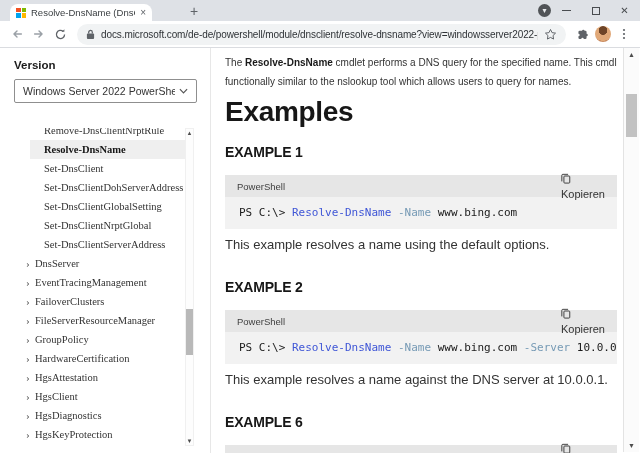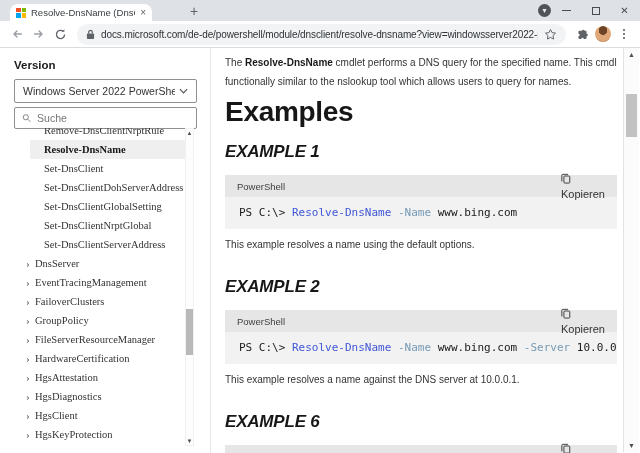--- a/index.html
+++ b/index.html
@@ -60,29 +60,29 @@
   .inner-scrollbar .thumb { position:absolute; left:0; right:0; top:180px; height:46px; background:#b9b9b9; }
   .sb-arrow { position:absolute; left:0; right:0; text-align:center; font-size:6px; color:#4d4d4d; line-height:8px; }
   .sb-arrow.up { top:0; } .sb-arrow.down { bottom:0; }
 
   
   .main { flex:1; position:relative; overflow:hidden; padding:5px 23px 0 14px; }
   .intro { margin-bottom:6px; font-size:10px; line-height:19px; color:#333; white-space:nowrap; overflow:hidden; }
   .intro b { color:#1a1a1a; }
   .examples-title { font-size:28px; font-weight:700; line-height:30px; color:#171717; margin-bottom:14px;
                     font-family:"Liberation Sans",sans-serif; letter-spacing:-0.3px; }
-  .example-heading { font-size:17px; font-weight:700; line-height:22px; color:#171717; margin-bottom:7px; letter-spacing:-0.2px;font-style:italic; }
+  .example-heading { font-size:14px; font-weight:700; line-height:22px; color:#171717; margin-bottom:7px; letter-spacing:-0.2px; }
   .codeblock { margin-bottom:7px; }
   .code-header { height:22px; background:#e6e6e6; display:flex; align-items:center; justify-content:space-between; padding:0 12px;margin-top:12px; }
   .code-lang { font-size:9.5px; color:#3f3f3f; }
   .copy-btn { display:flex; align-items:flex-start; gap:4px; font-size:11px; color:#333; cursor:default;flex-direction:column; }
   .code-body { background:#f2f2f2; padding:9px 14px; height:32px; overflow:hidden; }
   .code-line { font-family:"DejaVu Sans Mono", monospace; font-size:11px; line-height:14px; white-space:pre; color:#1a1a1a; }
   .tok-p { color:#1a1a1a; } .tok-c { color:#3f56d6; } .tok-a { color:#769ab5; }
-  .example-caption { font-size:10px; line-height:18px; color:#333; margin-bottom:22px; white-space:nowrap; overflow:hidden; }
+  .example-caption { font-size:13px; line-height:18px; color:#333; margin-bottom:22px; white-space:nowrap; overflow:hidden; }
 
   
   .main-scrollbar { position:absolute; right:1px; top:0; bottom:1px; width:16px; background:#fbfbfb; border-left:1px solid #e3e3e3; }
   .main-scrollbar .thumb { position:absolute; left:2px; right:2px; top:46px; height:43px; background:#c2c2c2; }
   .msb-arrow { position:absolute; left:0; right:0; text-align:center; font-size:7px; color:#4d4d4d; line-height:11px; }
   .msb-arrow.up { top:1px; } .msb-arrow.down { bottom:1px; }
 
   svg { display:block; }
 </style>
 </head>
@@ -158,45 +158,38 @@
 
   <div class="page">
 
     <div class="sidebar">
       <div class="version-label">Version</div>
       <div class="version-select">
         <span>Windows Server 2022 PowerShell (prerel...</span>
         <svg width="9" height="6" viewBox="0 0 10 6">
             <path d="M1 1l4 4 4-4" fill="none" stroke="#555" stroke-width="1.3"></path>
           </svg>
-      </div>
-      <div class="search-box">
-        <svg width="10" height="10" viewBox="0 0 12 12">
-            <circle cx="5" cy="5" r="3.4" fill="none" stroke="#767676" stroke-width="1.2"></circle>
-            <path d="M7.7 7.7L11 11" stroke="#767676" stroke-width="1.2"></path>
-          </svg>
-        <input type="text" placeholder="Suche" style="">
       </div>
       <div class="nav-scroll">
           <div class="nav-item cmdlet clipped"><span>Remove-DnsClientNrptRule</span></div>
           <div class="nav-item cmdlet selected"><span>Resolve-DnsName</span></div>
           <div class="nav-item cmdlet"><span>Set-DnsClient</span></div>
           <div class="nav-item cmdlet"><span>Set-DnsClientDohServerAddress</span></div>
           <div class="nav-item cmdlet"><span>Set-DnsClientGlobalSetting</span></div>
           <div class="nav-item cmdlet"><span>Set-DnsClientNrptGlobal</span></div>
           <div class="nav-item cmdlet"><span>Set-DnsClientServerAddress</span></div>
           <div class="nav-item group"><span class="tree-chevron">›</span><span>DnsServer</span></div>
           <div class="nav-item group"><span class="tree-chevron">›</span><span>EventTracingManagement</span></div>
           <div class="nav-item group"><span class="tree-chevron">›</span><span>FailoverClusters</span></div>
+          <div class="nav-item group"><span class="tree-chevron">›</span><span>FileServerResourceManager</span></div>
           <div class="nav-item group"><span class="tree-chevron">›</span><span>GroupPolicy</span></div>
-          <div class="nav-item group"><span class="tree-chevron">›</span><span>FileServerResourceManager</span></div>
           <div class="nav-item group"><span class="tree-chevron">›</span><span>HardwareCertification</span></div>
           <div class="nav-item group"><span class="tree-chevron">›</span><span>HgsAttestation</span></div>
+          <div class="nav-item group"><span class="tree-chevron">›</span><span>HgsClient</span></div>
           <div class="nav-item group"><span class="tree-chevron">›</span><span>HgsDiagnostics</span></div>
-          <div class="nav-item group"><span class="tree-chevron">›</span><span>HgsClient</span></div>
           <div class="nav-item group"><span class="tree-chevron">›</span><span>HgsKeyProtection</span></div>
         </div>
       <div class="inner-scrollbar">
         <div class="sb-arrow up">▲</div>
         <div class="thumb"></div>
         <div class="sb-arrow down">▼</div>
       </div>
     </div>
 
     <div class="main">

